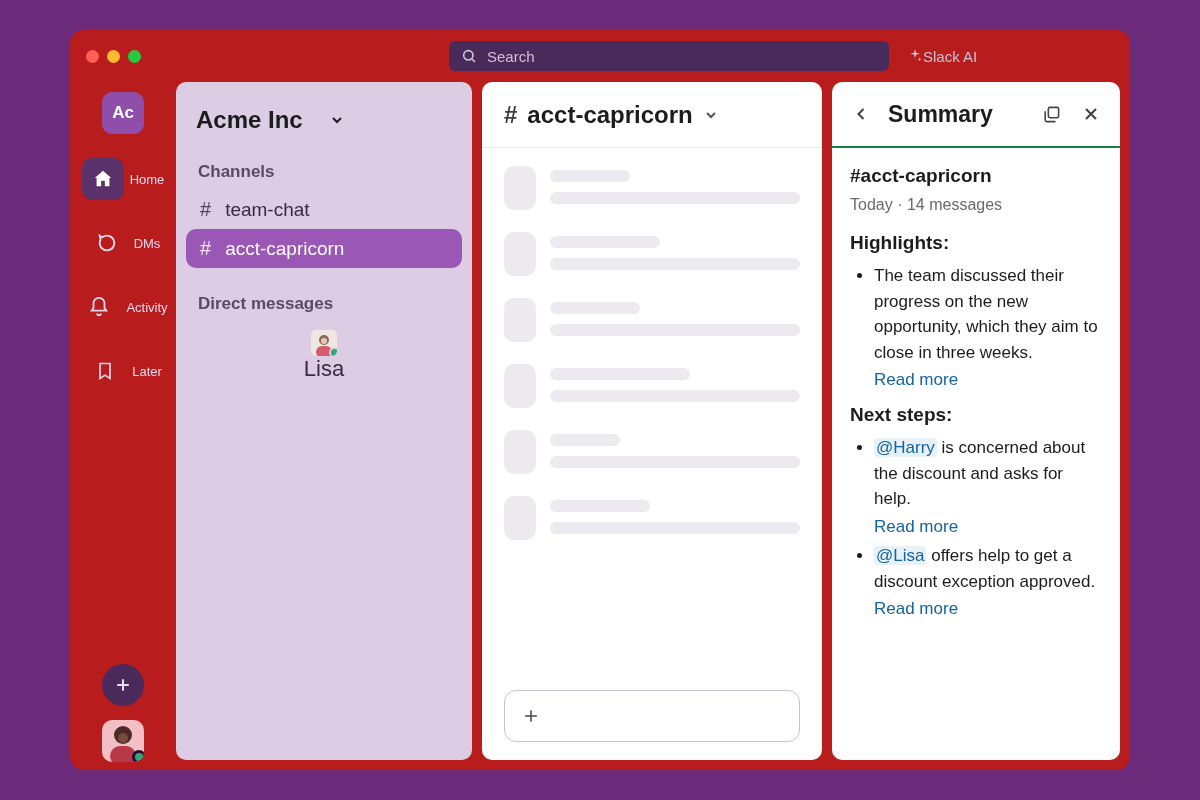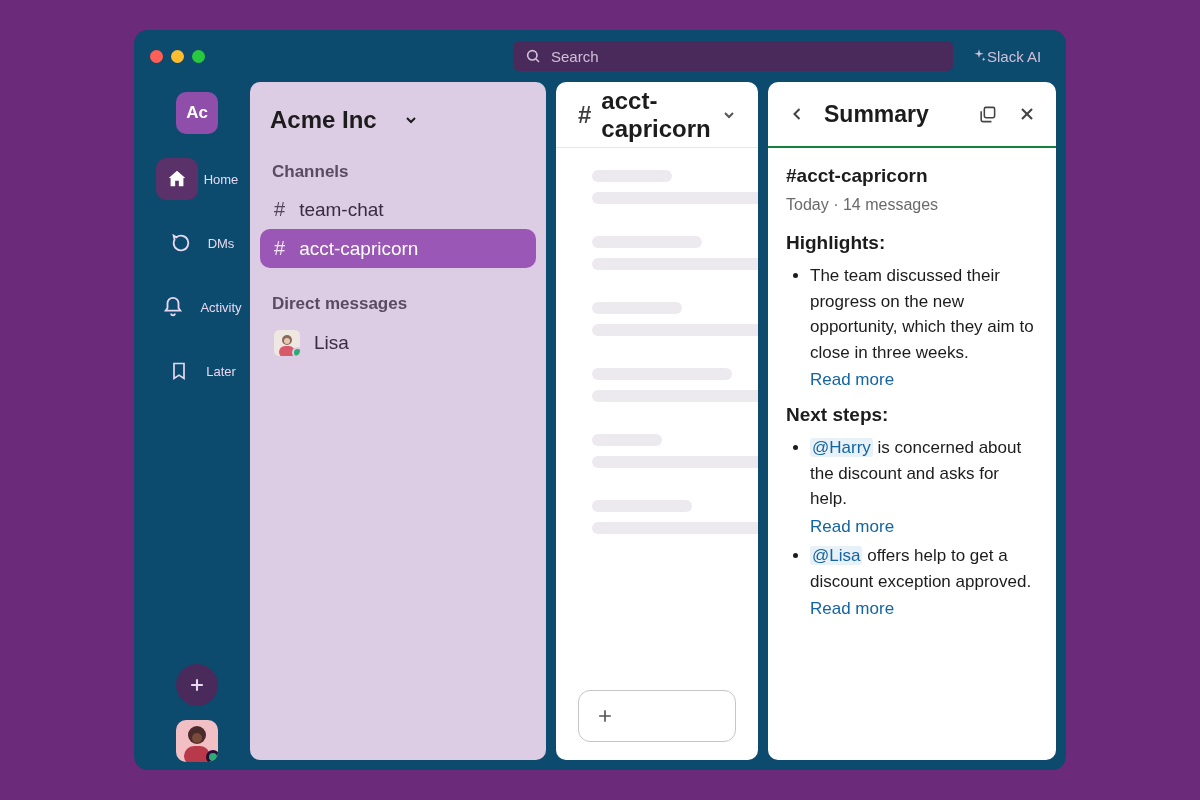--- a/index.html
+++ b/index.html
@@ -3,22 +3,22 @@
 <meta charset="utf-8">
 <style>
   * { box-sizing: border-box; margin: 0; padding: 0; }
   body {
     font-family: -apple-system, BlinkMacSystemFont, "Segoe UI", Helvetica, Arial, sans-serif;
     background: #6b2a7a;
     width: 1200px; height: 800px;
     display: flex; align-items: center; justify-content: center;
   }
   .window {
-    width: 932px; height: 740px;
-    background: #0c4a6e;
+    width: 1060px; height: 740px;
+    background: #b91c1c;
     border-radius: 14px;
     overflow: hidden;
     display: flex; flex-direction: column;
   }
   .titlebar {
     height: 52px;
     display: flex; align-items: center;
     padding: 0 16px;
   }
   .traffic { display: flex; gap: 8px; margin-right: 20px; }
@@ -34,21 +34,21 @@
     display: flex; align-items: center;
     padding: 0 12px; gap: 10px;
     color: #d0c0d8;
     font-size: 15px;
   }
   .ai-btn {
     margin-left: 18px;
     color: #d0c0d8; font-size: 15px; font-weight: 500;
     display: flex; align-items: flex-start; 
   }
-  .body { flex: 1; display: flex; min-height: 0; margin-left: 10px; }
+  .body { flex: 1; display: flex; min-height: 0; }
   .rail {
     width: 106px;
     display: flex; flex-direction: column; align-items: center;
     padding-top: 10px;
     color: #e8d8f0;
   }
   .ws-badge {
     width: 42px; height: 42px; border-radius: 10px;
     background: #8e4ea9; color: #fff;
     display: flex; align-items: center; justify-content: center;
@@ -65,21 +65,21 @@
   .presence { position:absolute; bottom:-2px; right:-2px; width:14px; height:14px; background:#2bac76; border:3px solid #2a0a36; border-radius:50%; }
 
   .panels { flex:1; display:flex; gap:10px; padding: 0 10px 10px 0; min-width:0; }
   .panel { background:#fff; border-radius:10px; overflow:hidden; display:flex; flex-direction:column; }
   .sidebar { width: 296px; background:#dccde4; border-radius:10px; padding: 18px 10px; }
   .ws-name { font-size: 24px; font-weight:800; color:#1d1c1d; padding: 6px 10px 20px; display:flex; align-items:center; gap:26px;}
   .section-label { font-size:17px; font-weight:700; color:#5a4a62; padding: 8px 12px; }
   .ch-item { display:flex; align-items:center; gap:14px; padding: 8px 14px; border-radius:10px; font-size:19px; color:#3a2a42; cursor:pointer;}
   .ch-item.active { background:#9a57b5; color:#fff; }
   .hash { font-weight:400; opacity:.85; font-size:20px;}
-  .dm-item { display:flex; align-items:center; gap:14px; padding:8px 14px; font-size:19px; color:#3a2a42; cursor:pointer;}
+  .dm-item { display:flex; align-items:center; gap:0; padding:8px 14px; font-size:22px; color:#3a2a42; cursor:pointer;flex-direction:column;}
   .dm-avatar { width:26px; height:26px; border-radius:5px; background:#efe7e2; position:relative; display:flex; align-items:flex-end; justify-content:center; overflow:hidden;}
   .dm-presence { position:absolute; bottom:-2px; right:-3px; width:11px; height:11px; background:#2bac76; border:2.5px solid #dccde4; border-radius:50%; }
 
   .main { flex:1; min-width:0; }
   .main-header { height:66px; border-bottom:1px solid #eae6ec; display:flex; align-items:center; padding:0 22px; gap:10px;}
   .main-title { font-size:24px; font-weight:800; color:#1d1c1d; display:flex; align-items:center; gap:10px;}
   .msg-list { flex:1; padding: 18px 22px 10px; display:flex; flex-direction:column; gap:22px; overflow:hidden;}
   .skeleton { display:flex; gap:14px; }
   .sk-av { width:44px; height:44px; border-radius:10px; background:#eceaee; }
   .sk-lines { flex:1; display:flex; flex-direction:column; gap:10px; padding-top:4px;}

